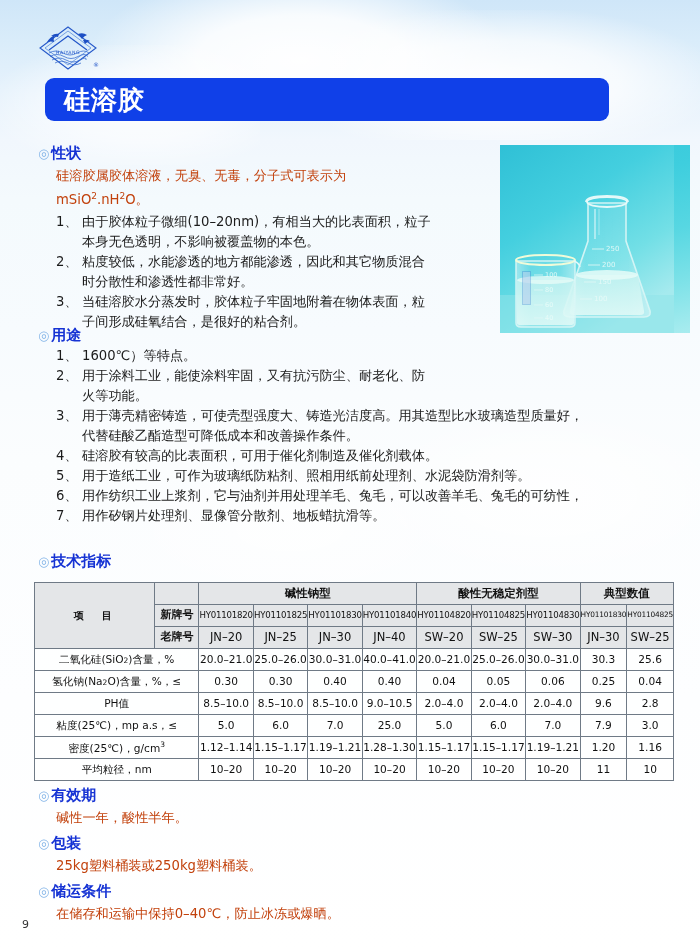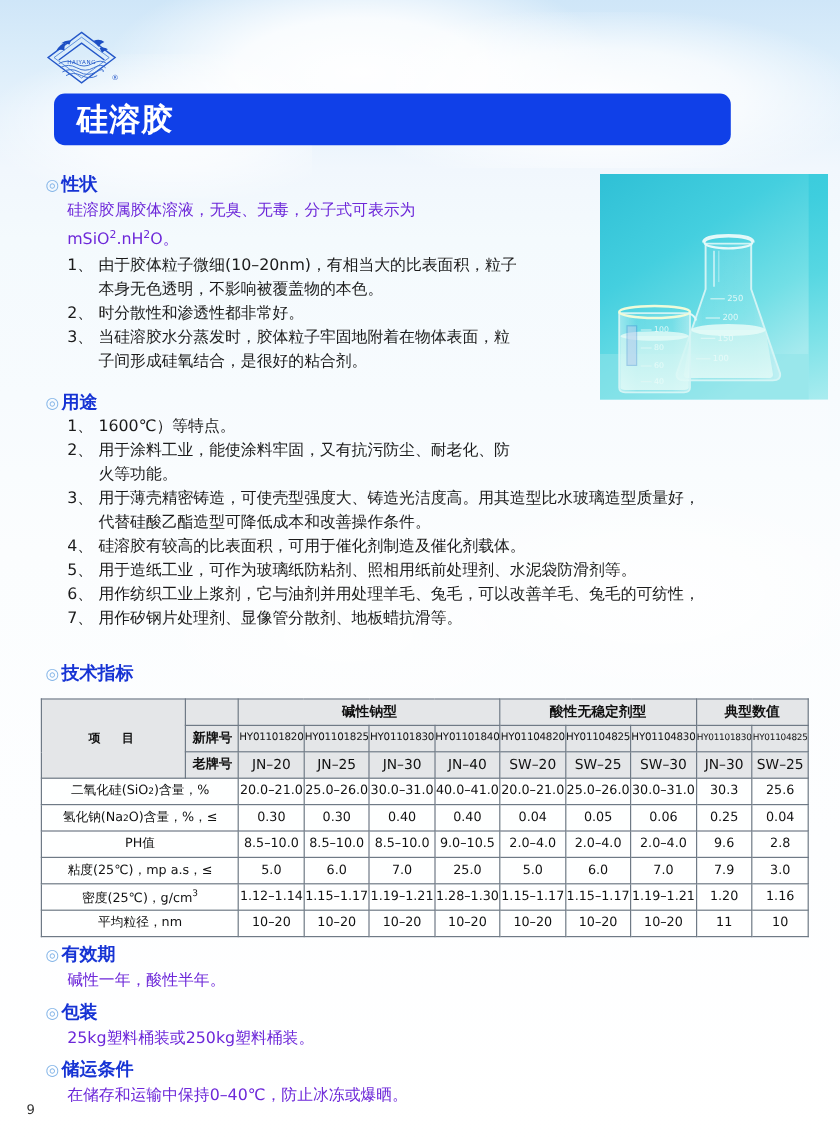--- a/index.html
+++ b/index.html
@@ -118,21 +118,21 @@
     white-space: nowrap;
   }
   .marker {
     color: #86b6e8;
     font-size: 13px;
     margin-right: 2px;
     line-height: 1;
   }
 
   .body-text {
-    color: #6d28d9;
+    color: #c2410c;
     font-size: 13.2px;
     line-height: 20px;
     margin-top: 4px;
     margin-left: 18px;
     white-space: nowrap;
   }
   .body-text .ln { display: block; }
   .body-text sup { font-size: 9px; vertical-align: super; }
 
   .numlist {
@@ -342,20 +342,21 @@
       <div class="item">
         <span class="num">1、</span>
         <span class="txt">
           <span class="ln">由于胶体粒子微细(10–20nm)，有相当大的比表面积，粒子</span>
           <span class="ln">本身无色透明，不影响被覆盖物的本色。</span>
         </span>
       </div>
       <div class="item">
         <span class="num">2、</span>
         <span class="txt">
+          <span class="ln">粘度较低，水能渗透的地方都能渗透，因此和其它物质混合</span>
           <span class="ln">时分散性和渗透性都非常好。</span>
         </span>
       </div>
       <div class="item">
         <span class="num">3、</span>
         <span class="txt">
           <span class="ln">当硅溶胶水分蒸发时，胶体粒子牢固地附着在物体表面，粒</span>
           <span class="ln">子间形成硅氧结合，是很好的粘合剂。</span>
         </span>
       </div>

